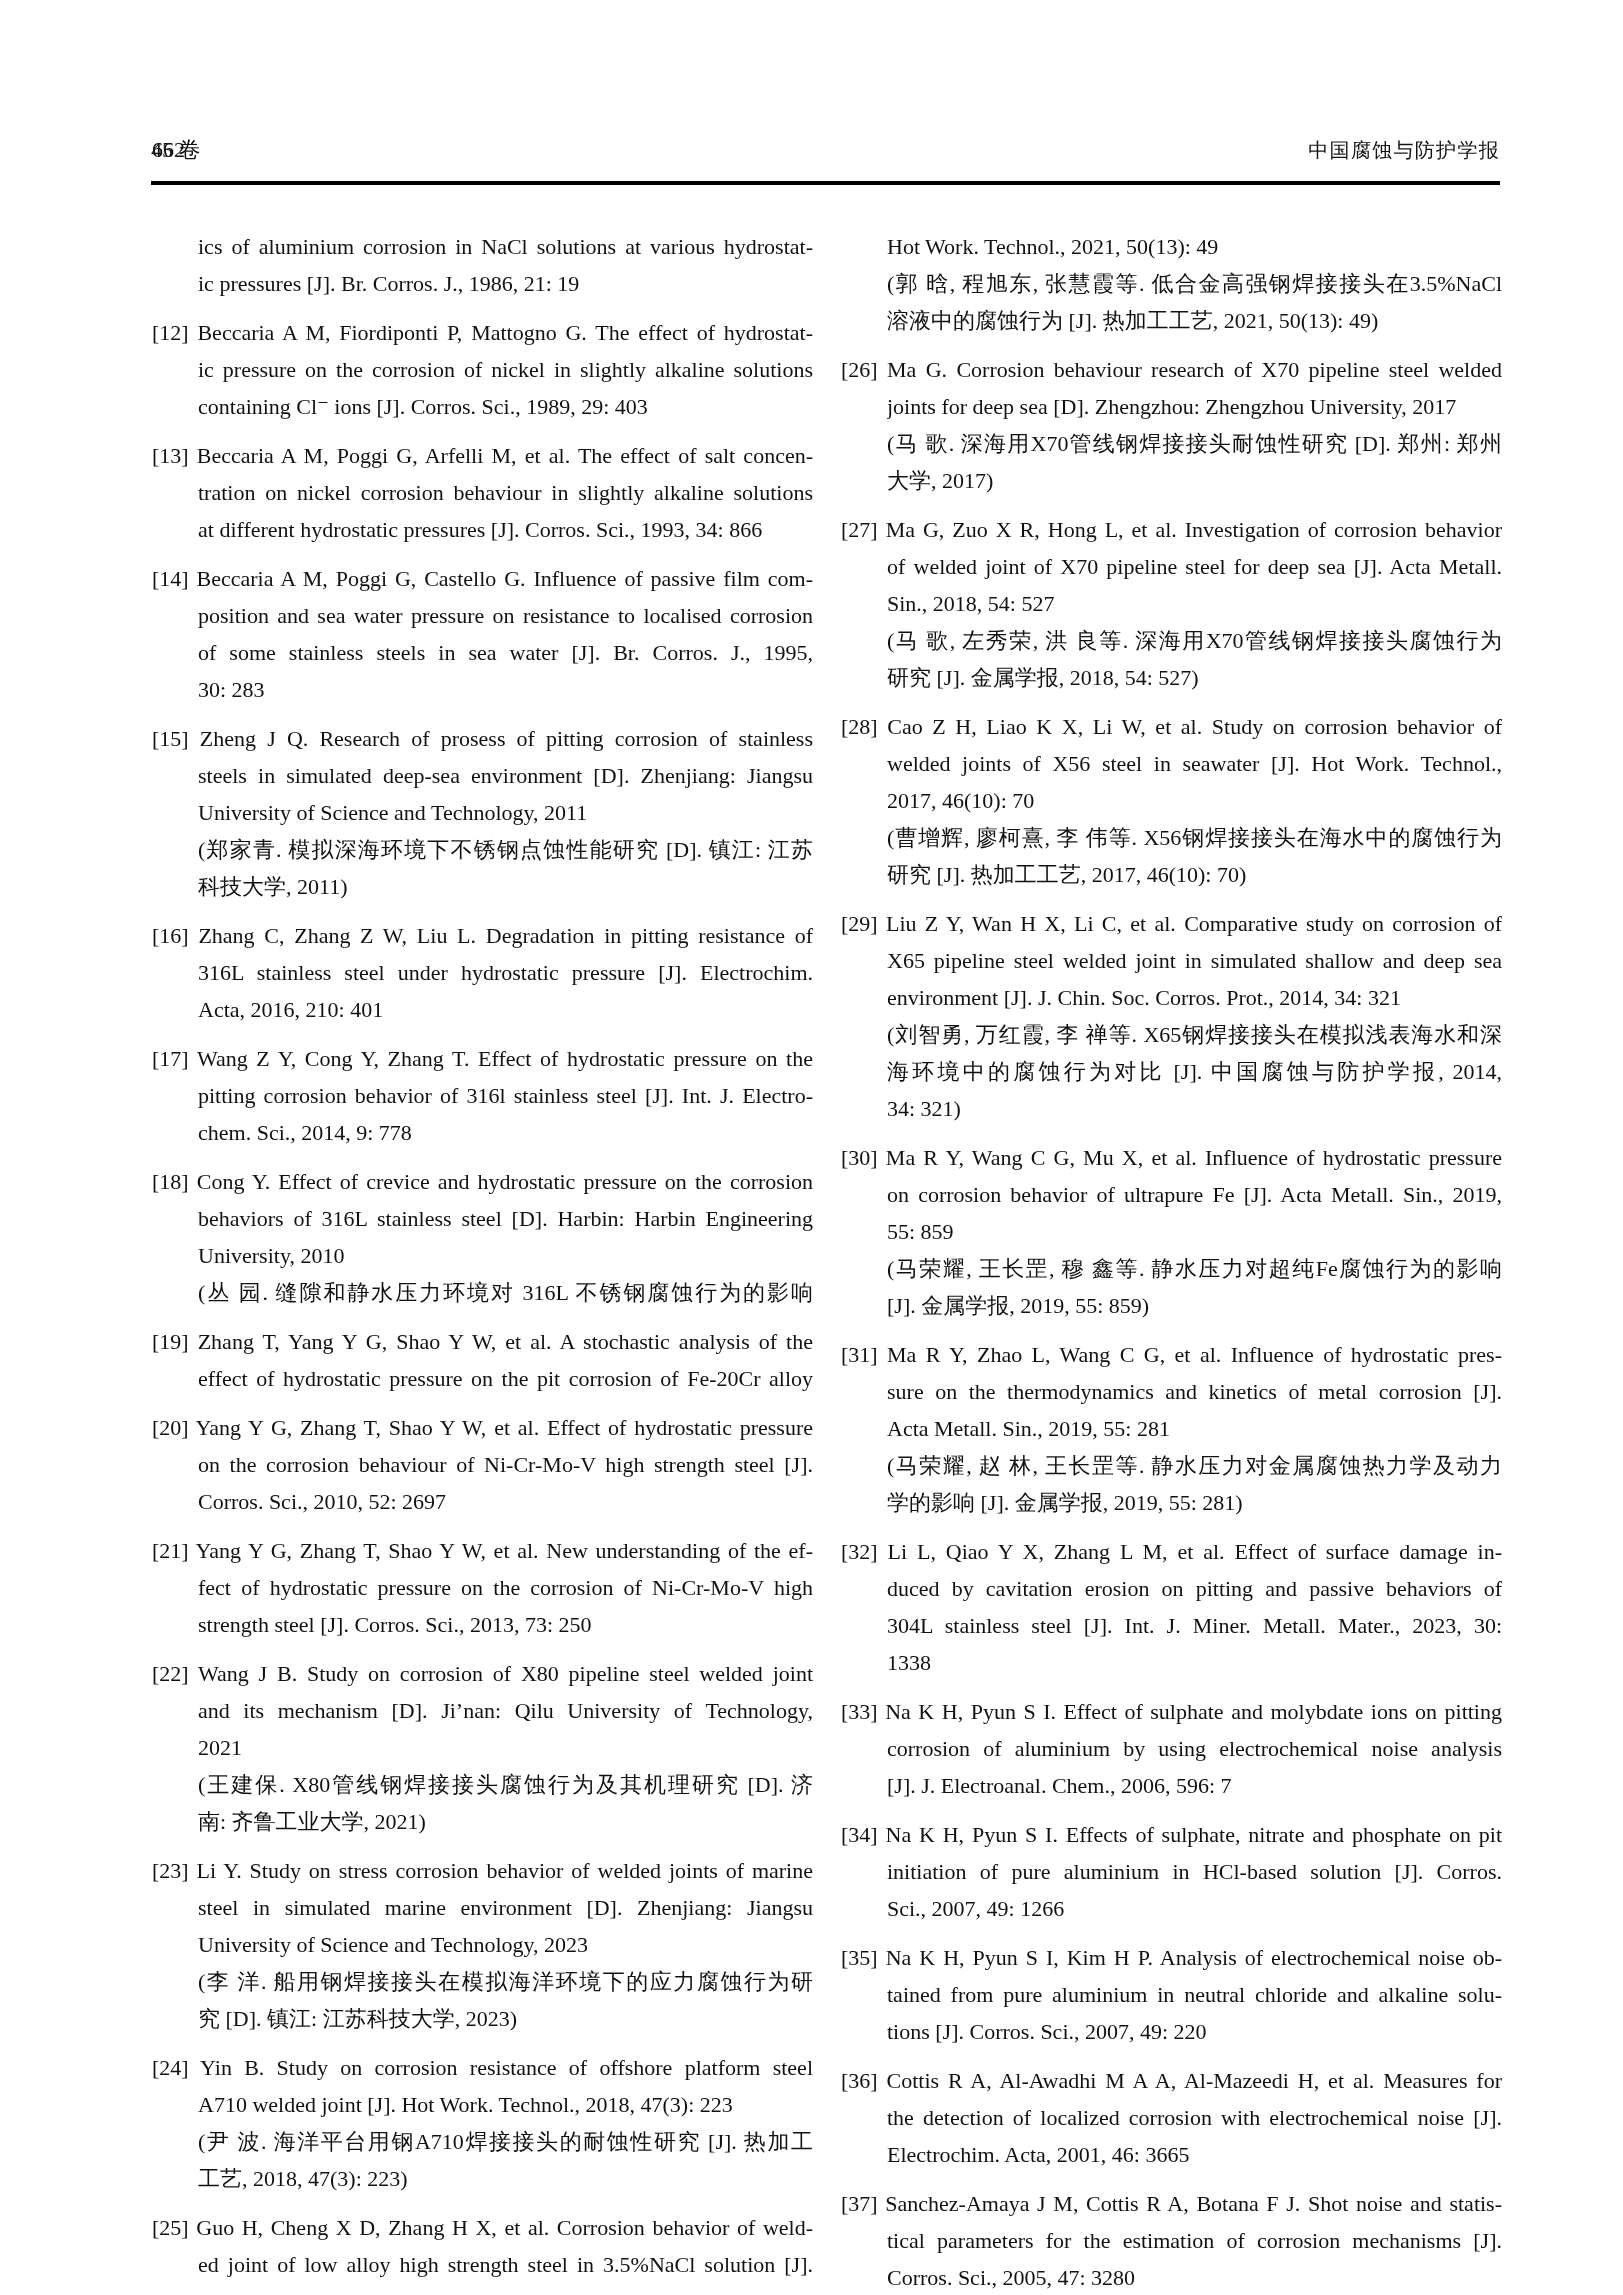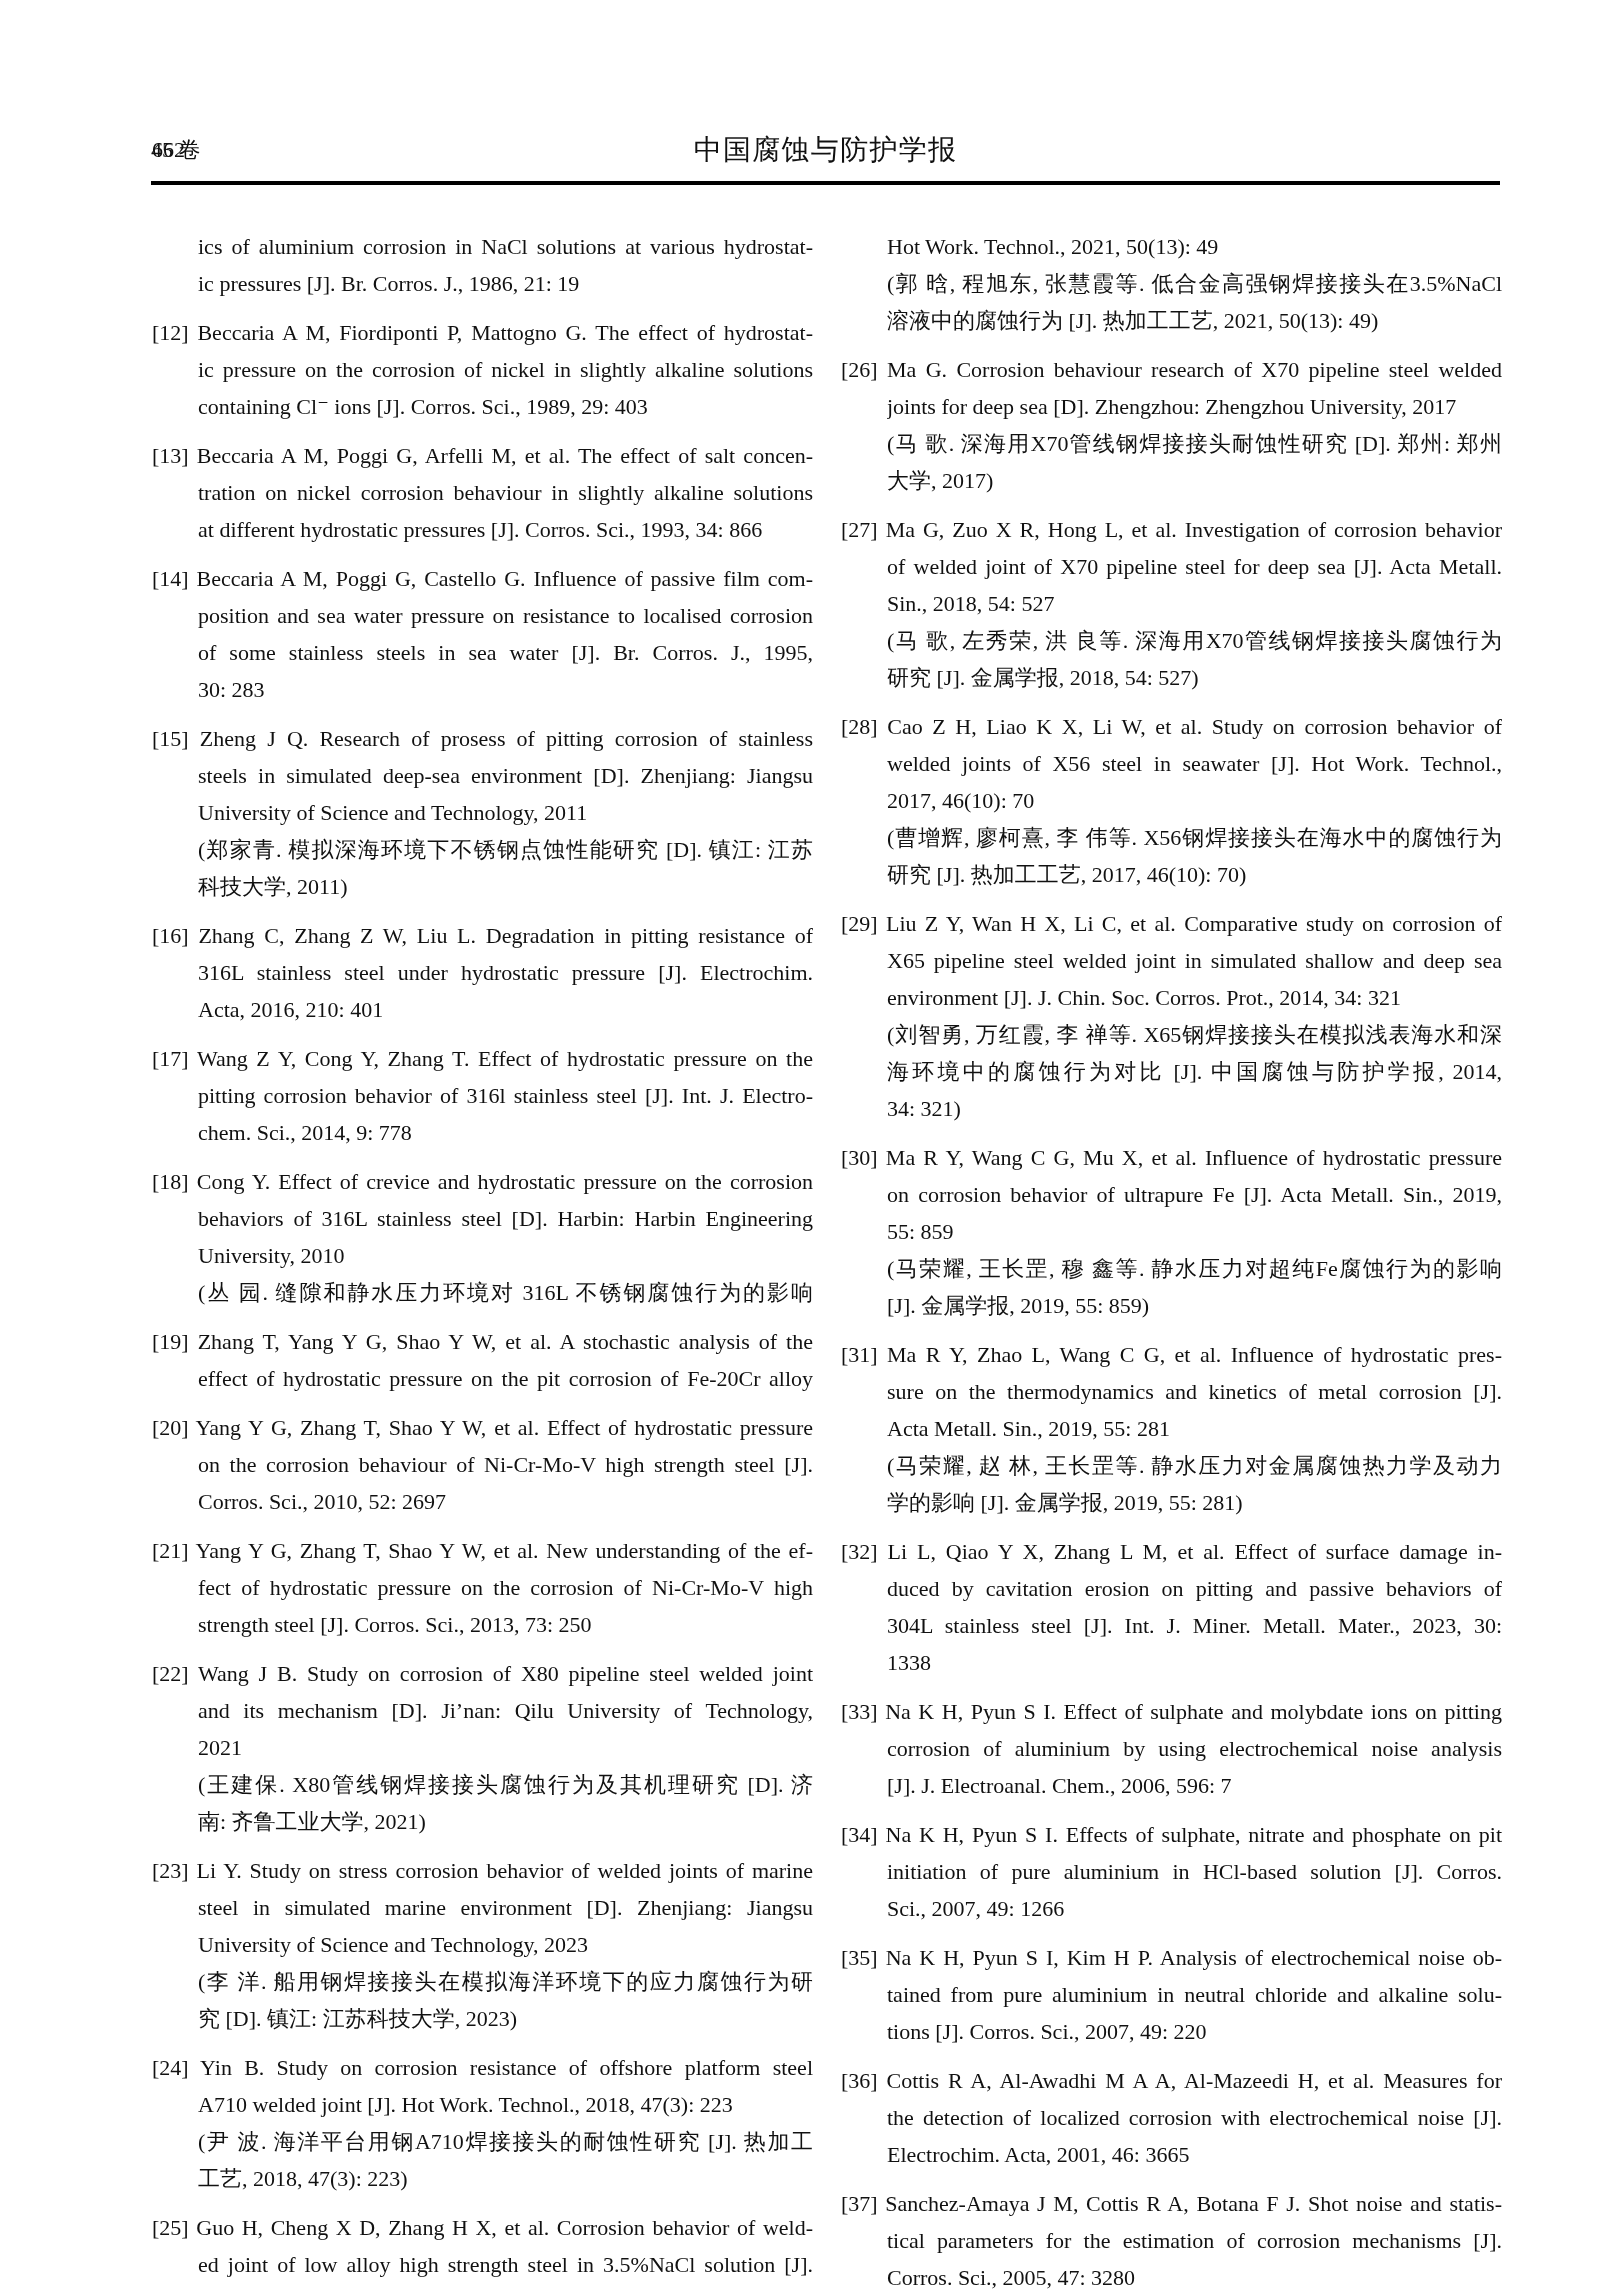--- a/index.html
+++ b/index.html
@@ -11,21 +11,21 @@
     font-family: "Liberation Serif", "DejaVu Serif", serif;
     color: #111111;
     overflow: hidden;
   }
   .hdr-num {
     position: absolute; left: 152px; top: 137px;
     font-size: 22px; line-height: 26px;
   }
   .hdr-title {
     position: absolute; left: 151px; top: 137px; width: 1349px;
-    text-align: center; font-size: 28px; line-height: 26px; letter-spacing: 1.3px;
+    text-align: right; font-size: 20px; line-height: 26px; letter-spacing: 1.3px;
   }
   .hdr-vol {
     position: absolute; left: 151px; top: 137px; width: 1349px;
     text-align: left; font-size: 22px; line-height: 26px;
   }
   .hdr-rule {
     position: absolute; left: 151px; top: 181px;
     width: 1349px; height: 3.9px; background: #000000;
   }
   .col {

